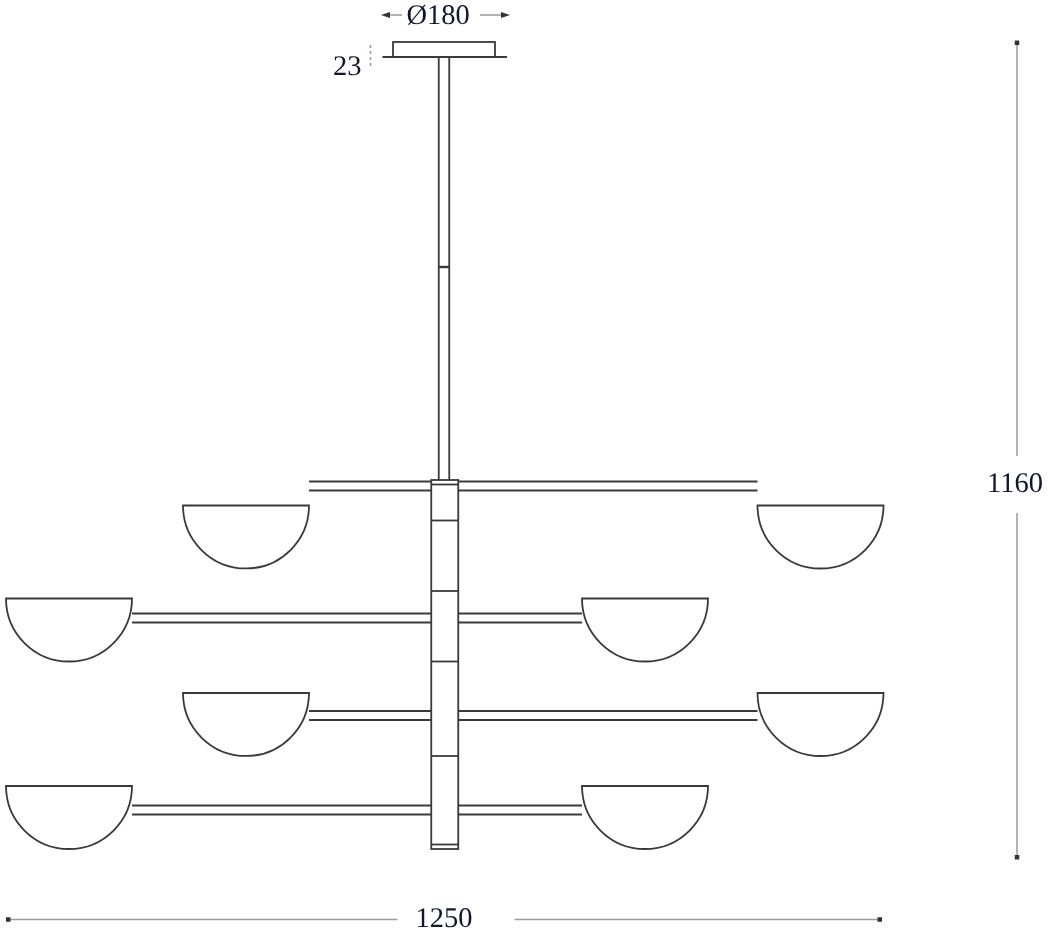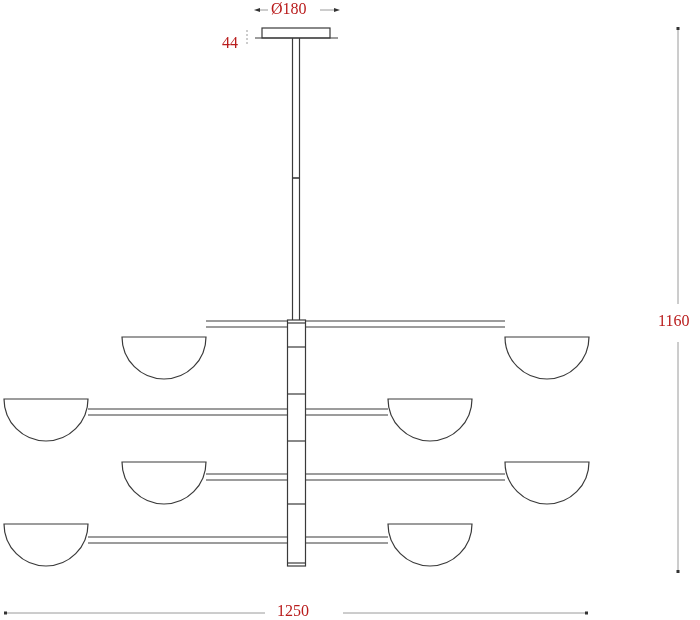--- a/index.html
+++ b/index.html
@@ -1,18 +1,18 @@
 <!DOCTYPE html>
 <html><head>
 <meta charset="utf-8">
 <style>
   html, body { margin:0; padding:0; background:#ffffff; }
   body { width:700px; height:620px; position:relative; overflow:hidden; font-family:"Liberation Serif", "DejaVu Serif", serif; }
   svg { position:absolute; left:0; top:0; }
-  .dim-text { position:absolute; font-size:16px; color:#b91c1c; line-height:1; white-space:nowrap; }
+  .dim-text { position:absolute; font-size:19px; color:#0f172a; line-height:1; white-space:nowrap; }
 </style>
 </head>
 <body>
 
 <svg width="700" height="620" viewBox="0 0 700 620" xmlns="http://www.w3.org/2000/svg">
   <g fill="none" stroke="#3a3a3a" stroke-width="1.2">
 
     <g>
       <rect x="262" y="28" width="68" height="10" fill="#fff"></rect>
       <line x1="255" y1="38" x2="338" y2="38"></line>
@@ -90,15 +90,15 @@
     <polygon points="254,10 260,8 260,12"></polygon>
     <polygon points="340,10 334,8 334,12"></polygon>
     <rect x="676.5" y="27" width="3" height="3"></rect>
     <rect x="676.5" y="570" width="3" height="3"></rect>
     <rect x="4" y="611.5" width="3" height="3"></rect>
     <rect x="585" y="611.5" width="3" height="3"></rect>
   </g>
 </svg>
 
 <div class="dim-text" style="left:271px; top:1px;">Ø180</div>
-<div class="dim-text" style="left:222px; top:35px;">44</div>
+<div class="dim-text" style="left:222px; top:35px;">23</div>
 <div class="dim-text" style="left:658px; top:313px;text-align:right;">1160</div>
 <div class="dim-text" style="left:277px; top:603px;">1250</div>
 
 </body></html>

